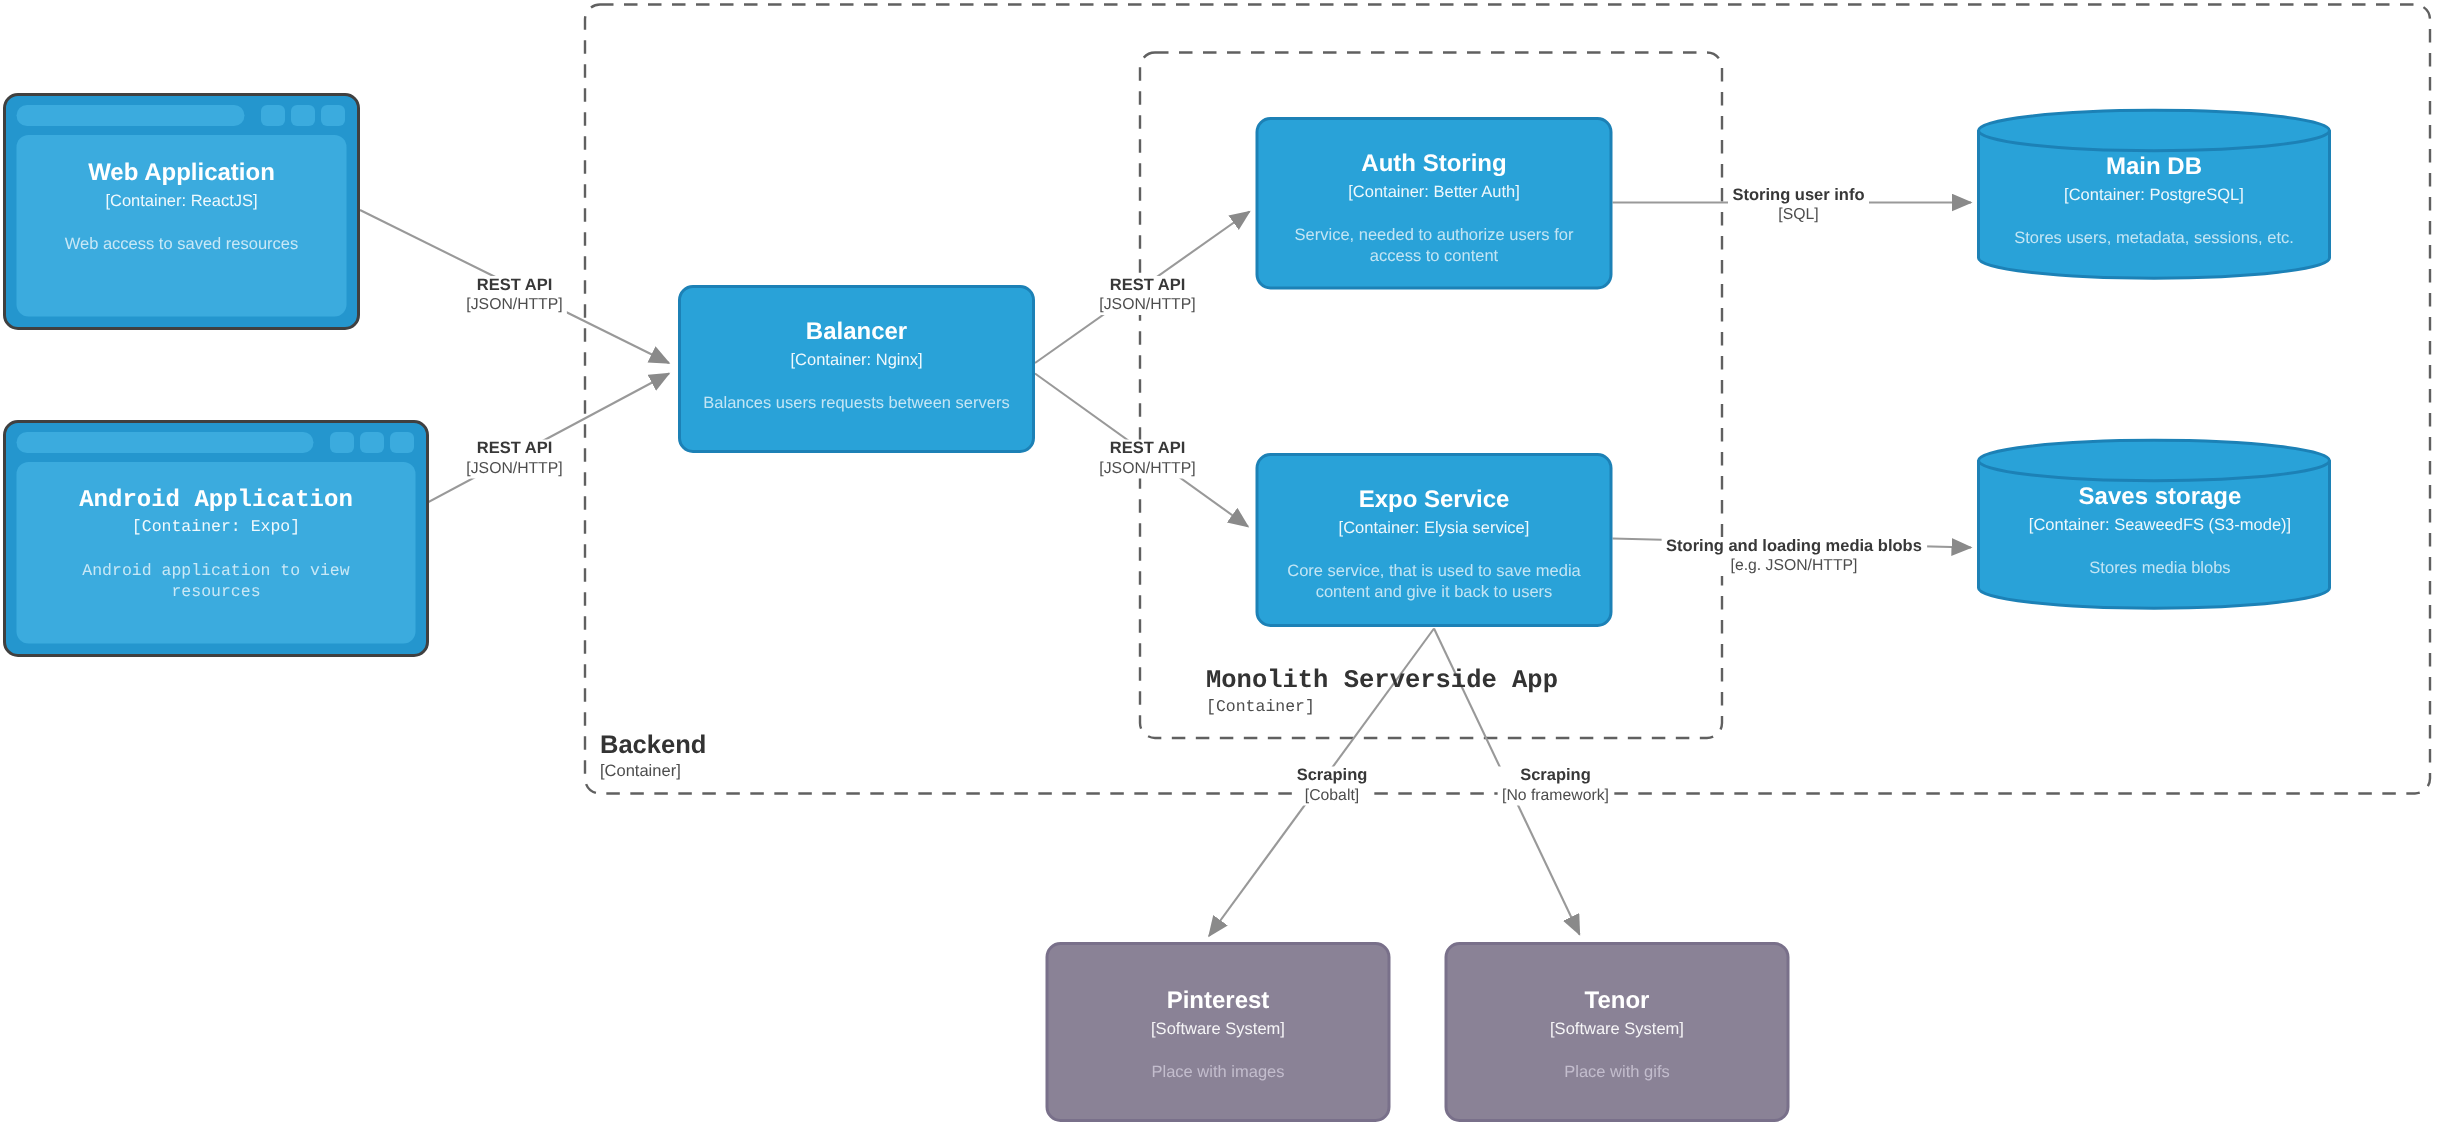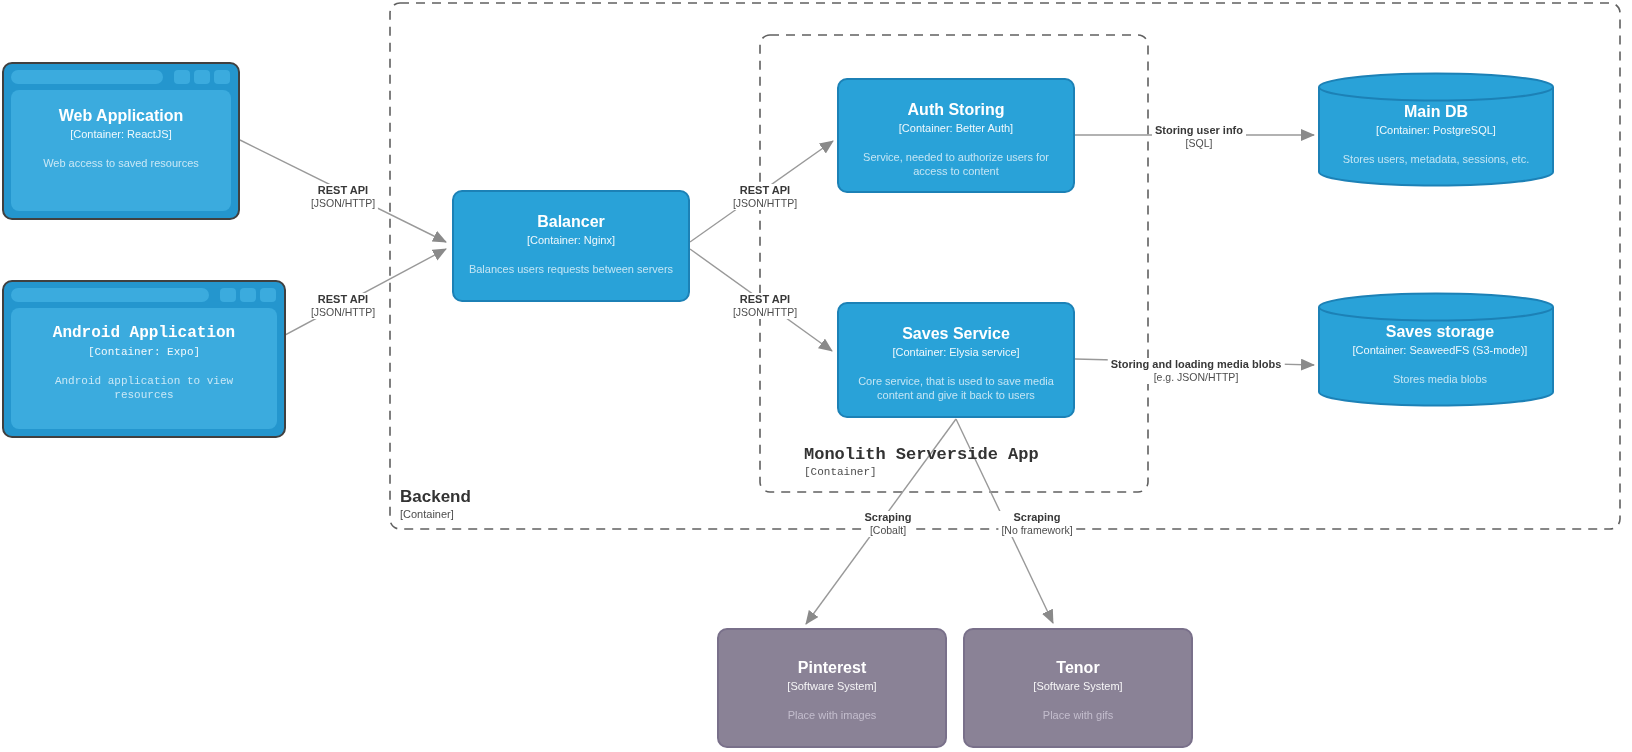--- a/index.html
+++ b/index.html
@@ -115,21 +115,21 @@
   <div class="node box pad20" style="left:837px;top:78px;width:238px;height:115px;">
     <div class="inner">
       <div class="title">Auth Storing</div>
       <div class="subtitle">[Container: Better Auth]</div>
       <div class="desc">Service, needed to authorize users for access to content</div>
     </div>
   </div>
 
   <div class="node box pad20" style="left:837px;top:302px;width:238px;height:116px;">
     <div class="inner">
-      <div class="title">Saves Service</div>
+      <div class="title">Expo Service</div>
       <div class="subtitle">[Container: Elysia service]</div>
       <div class="desc">Core service, that is used to save media content and give it back to users</div>
     </div>
   </div>
 
   <div class="node cylinder" style="left:1318px;top:72px;width:236px;height:115px;">
     <svg width="236" height="115" viewBox="0 0 236 115">
       <path d="M1,15 A117,13.5 0 0 1 235,15 L235,100 A117,13.5 0 0 1 1,100 Z" fill="#29a2d8" stroke="#1c81b6" stroke-width="2"></path>
       <path d="M1,15 A117,13.5 0 0 0 235,15" fill="none" stroke="#1c81b6" stroke-width="2"></path>
     </svg>
@@ -145,21 +145,21 @@
       <path d="M1,15 A117,13.5 0 0 1 235,15 L235,100 A117,13.5 0 0 1 1,100 Z" fill="#29a2d8" stroke="#1c81b6" stroke-width="2"></path>
       <path d="M1,15 A117,13.5 0 0 0 235,15" fill="none" stroke="#1c81b6" stroke-width="2"></path>
     </svg>
     <div class="inner">
       <div class="title">Saves storage</div>
       <div class="subtitle">[Container: SeaweedFS (S3-mode)]</div>
       <div class="desc">Stores media blobs</div>
     </div>
   </div>
 
-  <div class="node box gray pad28" style="left:697px;top:628px;width:230px;height:120px;margin-left:20px;">
+  <div class="node box gray pad28" style="left:697px;top:628px;width:230px;height:120px;">
     <div class="inner">
       <div class="title">Pinterest</div>
       <div class="subtitle">[Software System]</div>
       <div class="desc">Place with images</div>
     </div>
   </div>
 
   <div class="node box gray pad28" style="left:963px;top:628px;width:230px;height:120px;">
     <div class="inner">
       <div class="title">Tenor</div>

